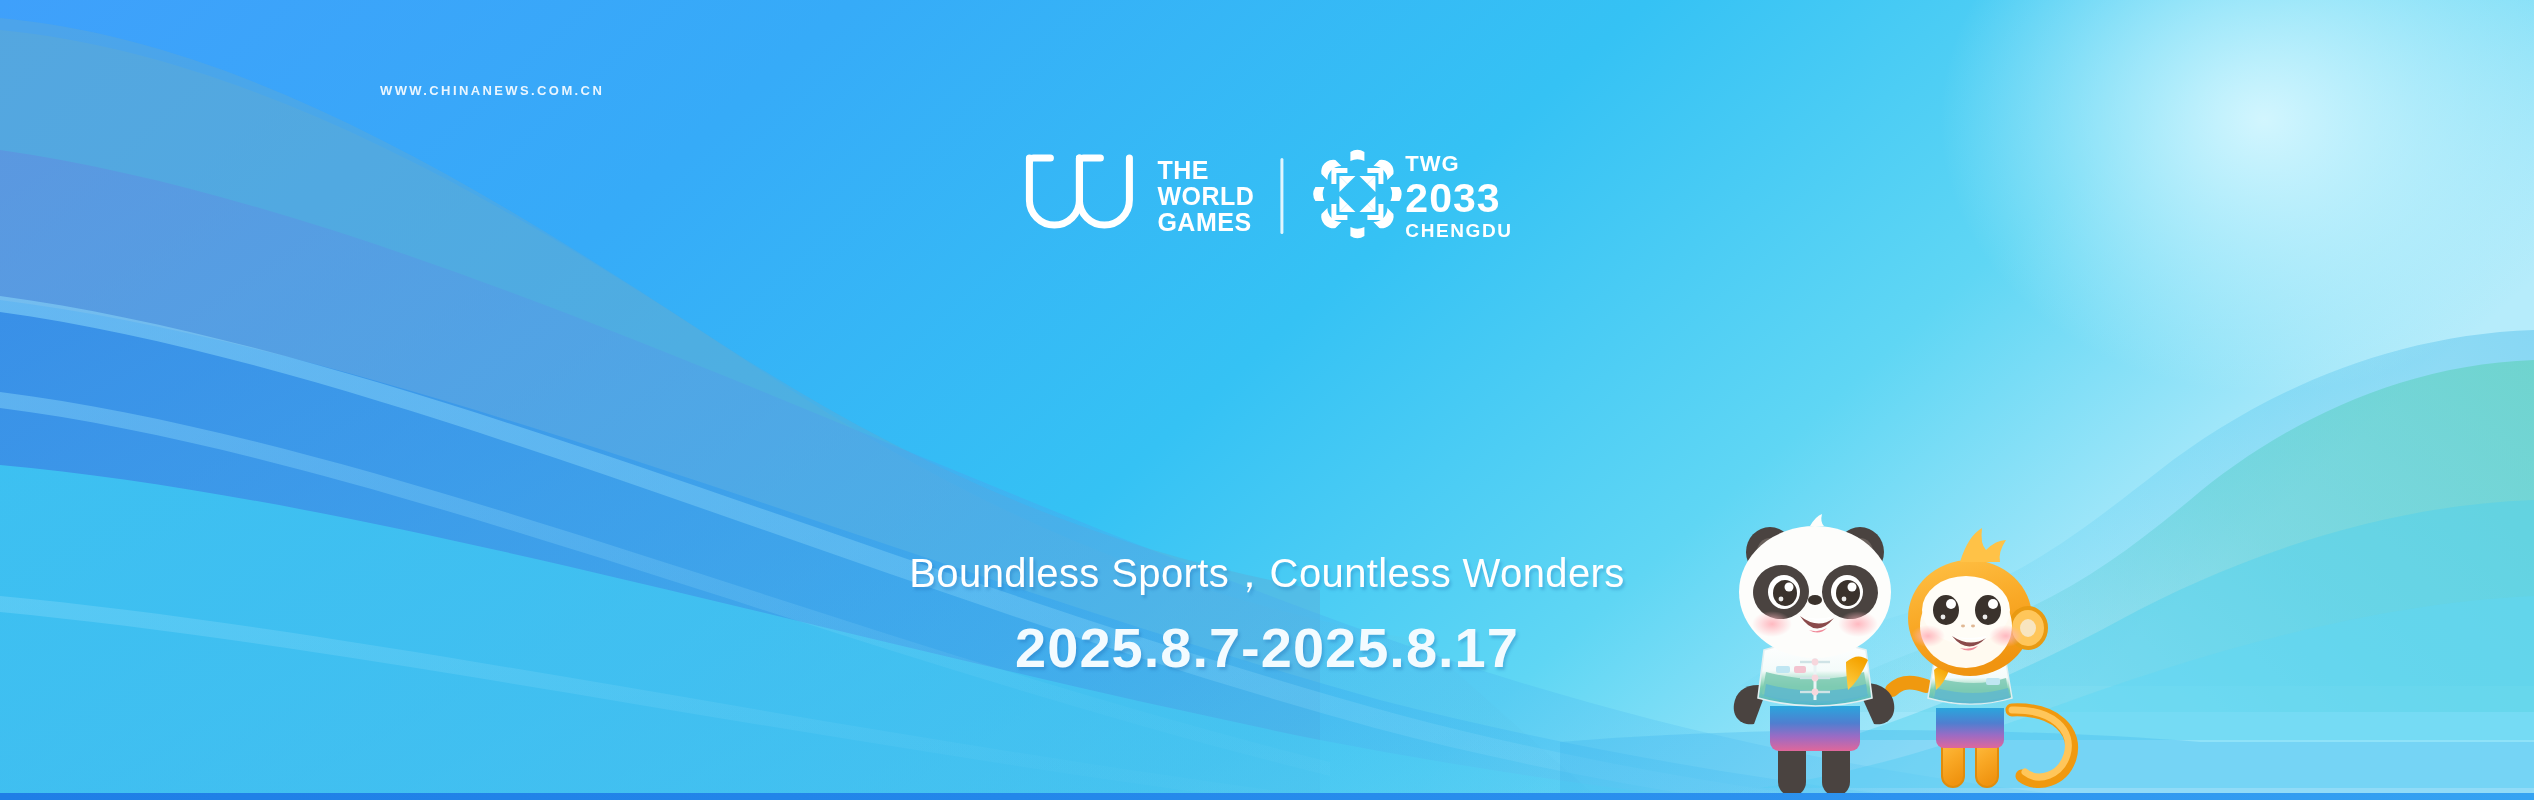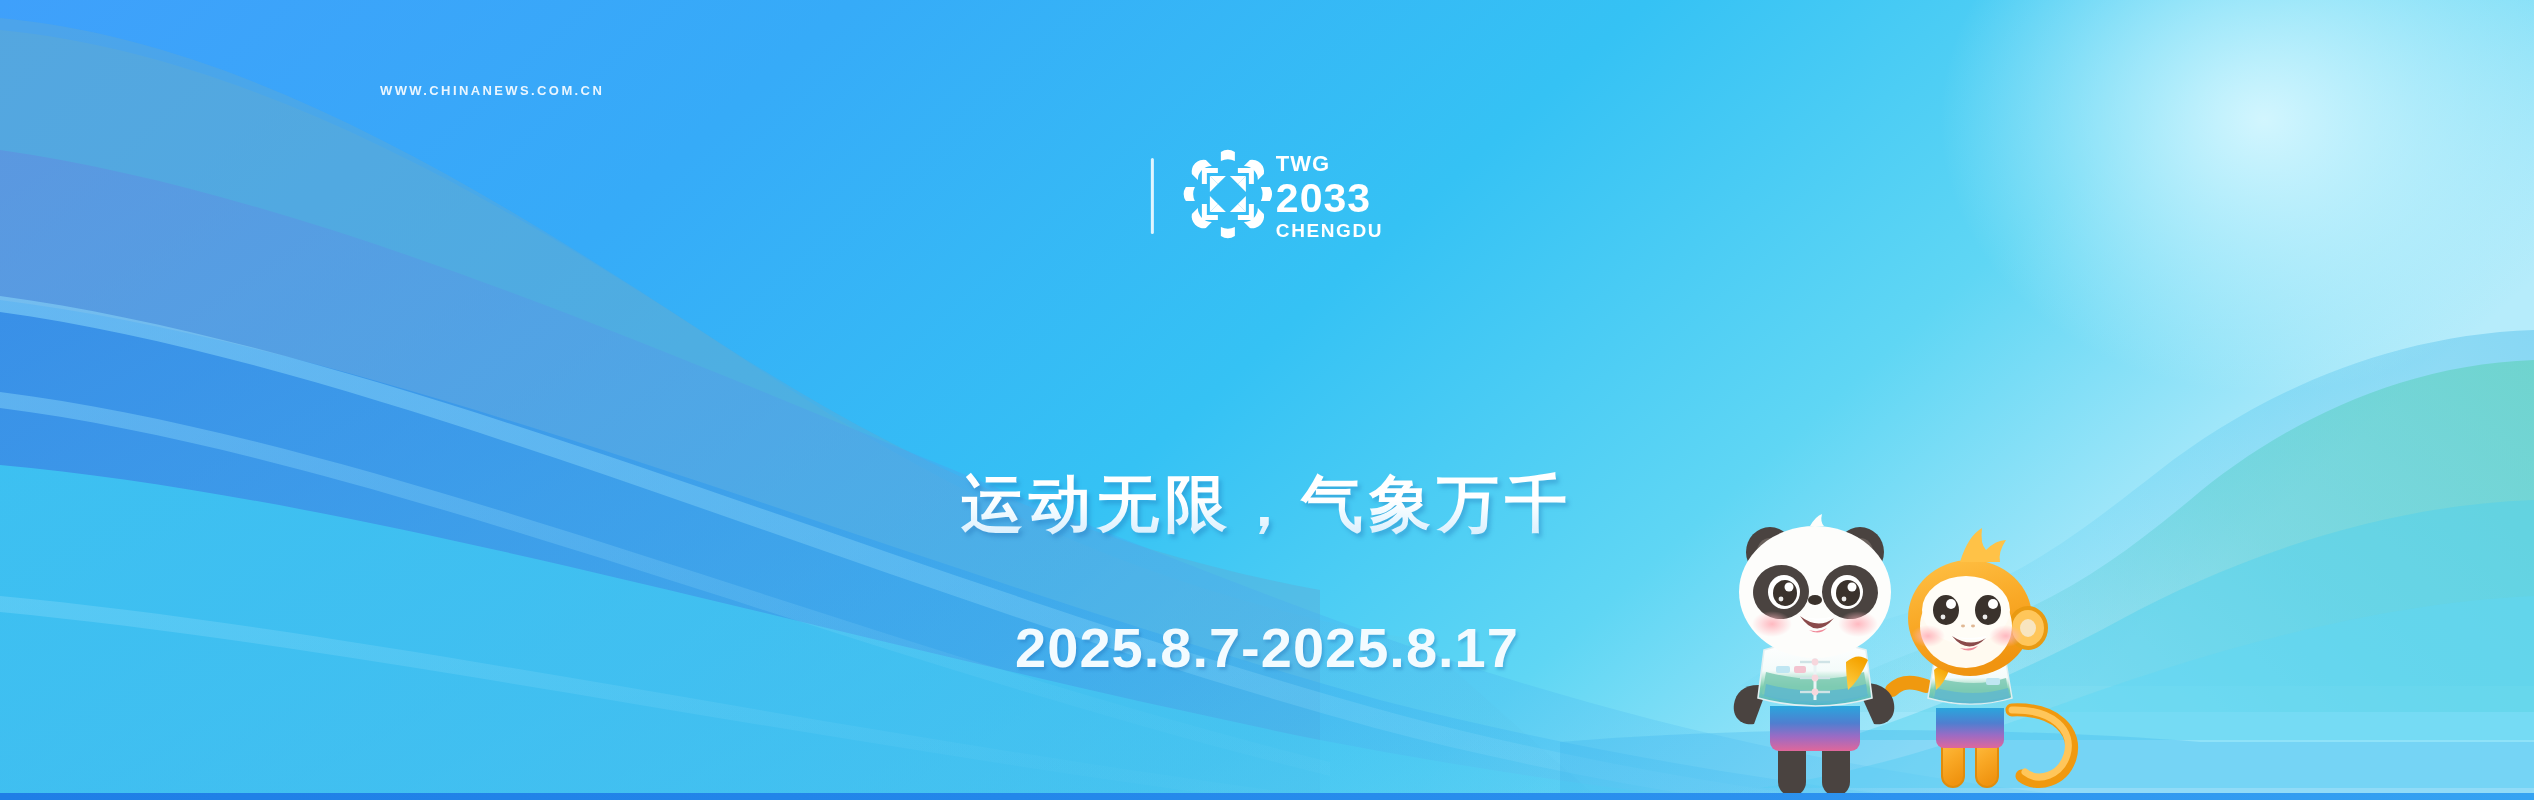--- a/index.html
+++ b/index.html
@@ -183,20 +183,40 @@
   <div class="glow-tr"></div>
 
   <div class="content">
 
     <div class="cn-logo">
       <div class="cn-url">WWW.CHINANEWS.COM.CN</div>
     </div>
 
     <div class="lockup">
 
+      <div class="wg-mark">
+        <span>
+          <svg width="118" height="84" viewBox="0 0 118 84" xmlns="http://www.w3.org/2000/svg">
+            <g fill="none" stroke="#ffffff" stroke-width="7" stroke-linecap="round">
+              <path d="M8,6 L8,48 A25,25 0 0 0 58,48 L58,6"></path>
+              <path d="M58,6 L58,48 A25,25 0 0 0 108,48 L108,6"></path>
+              <path d="M8,6 L33,6 A4,4 0 0 1 37,10" stroke-width="0"></path>
+            </g>
+            <g fill="none" stroke="#ffffff" stroke-width="7" stroke-linecap="round">
+              <path d="M8,10 A4,4 0 0 1 12,6 L29,6"></path>
+              <path d="M58,10 A4,4 0 0 1 62,6 L79,6"></path>
+            </g>
+          </svg>
+        </span>
+        <div class="wg-words">
+          <div>THE</div>
+          <div>WORLD</div>
+          <div>GAMES</div>
+        </div>
+      </div>
 
       <div class="divider"></div>
 
       <div class="tw-mark">
         <span>
           <svg width="96" height="96" viewBox="0 0 96 96" xmlns="http://www.w3.org/2000/svg">
             <g fill="#ffffff">
 
               <path d="M30,30 h16 l-8,8 z"></path>
               <path d="M50,30 h16 l-8,8 z"></path>
@@ -225,21 +245,21 @@
         </span>
         <div class="tw-words">
           <div class="tw-1">TWG</div>
           <div class="tw-2">2033</div>
           <div class="tw-3">CHENGDU</div>
         </div>
       </div>
     </div>
 
 
-    <div class="slogan-cn">运动无限，气象万千</div>
+    <div class="slogan-en">Boundless Sports，Countless Wonders</div>
 
     <div class="dates">2025.8.7-2025.8.17</div>
 
     <div class="mascots">
       <svg viewBox="0 0 460 300" xmlns="http://www.w3.org/2000/svg">
         <defs>
           <linearGradient id="gTee" x1="0" y1="0" x2="0" y2="1">
             <stop offset="0" stop-color="#ffffff"></stop>
             <stop offset="0.45" stop-color="#f4fbfa"></stop>
             <stop offset="0.70" stop-color="#7fcfae"></stop>

